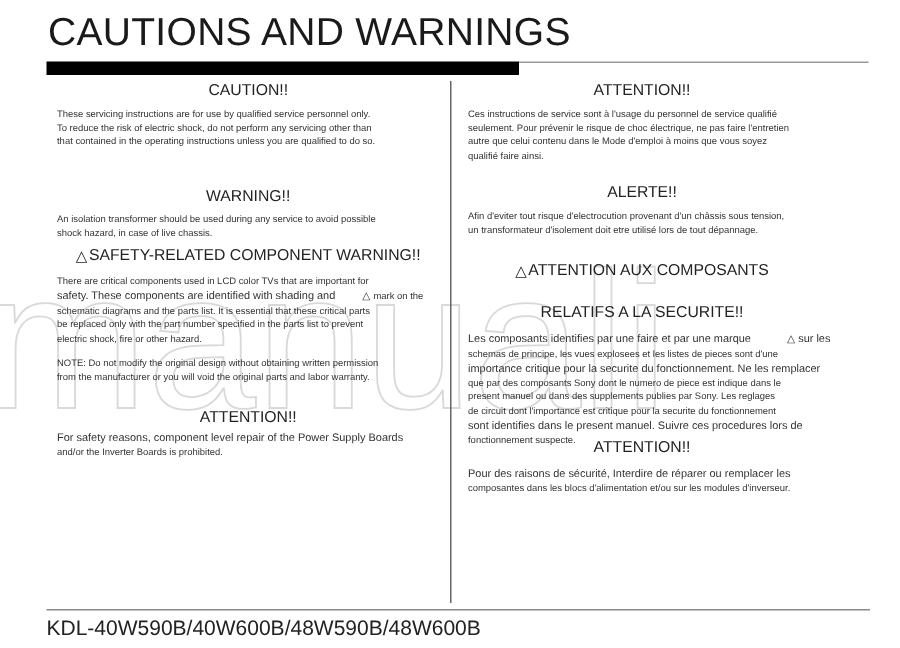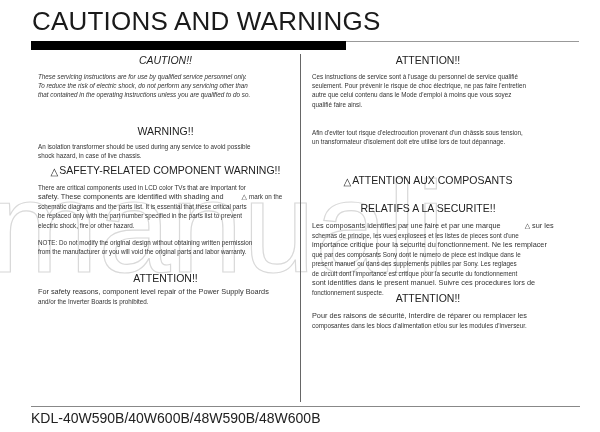--- a/index.html
+++ b/index.html
@@ -26,21 +26,21 @@
 <svg class="watermark" viewBox="0 0 600 120">
   <text x="-10" y="112">manuali</text>
 </svg>
 
 <h1 class="page-title">CAUTIONS AND WARNINGS</h1>
 <div class="title-bar"></div>
 <div class="title-bar-thin"></div>
 <div class="col-divider"></div>
 
 <div>
-  <div class="abs" style="left:38px; top:54px; width:255px;font-style:italic;">
+  <div class="abs" style="left:38px; top:54px; width:255px;">
     <p class="sec-heading">CAUTION!!</p>
     <div style="margin-top:6px;">
       <p class="sec-body">These servicing instructions are for use by qualified service personnel only.</p>
       <p class="sec-body">To reduce the risk of electric shock, do not perform any servicing other than</p>
       <p class="sec-body">that contained in the operating instructions unless you are qualified to do so.</p>
     </div>
   </div>
 
   <div class="abs" style="left:38px; top:125px; width:255px;">
     <p class="sec-heading">WARNING!!</p>
@@ -87,20 +87,21 @@
     <p class="sec-heading" style="padding-right:30px;">ATTENTION!!</p>
     <div style="margin-top:6px;">
       <p class="sec-body">Ces instructions de service sont à l'usage du personnel de service qualifié</p>
       <p class="sec-body">seulement. Pour prévenir le risque de choc électrique, ne pas faire l'entretien</p>
       <p class="sec-body">autre que celui contenu dans le Mode d'emploi à moins que vous soyez</p>
       <p class="sec-body">qualifié faire ainsi.</p>
     </div>
   </div>
 
   <div class="abs" style="left:312px; top:122px; width:262px;">
+    <p class="sec-heading" style="padding-right:30px;">ALERTE!!</p>
     <div style="margin-top:6px;">
       <p class="sec-body">Afin d'eviter tout risque d'electrocution provenant d'un châssis sous tension,</p>
       <p class="sec-body">un transformateur d'isolement doit etre utilisé lors de tout dépannage.</p>
     </div>
   </div>
 
   <div class="abs" style="left:312px; top:174px; width:262px;">
     <p class="sec-heading" style="padding-right:30px;">
       <span class="tri">△</span><span>ATTENTION AUX COMPOSANTS</span>
     </p>

